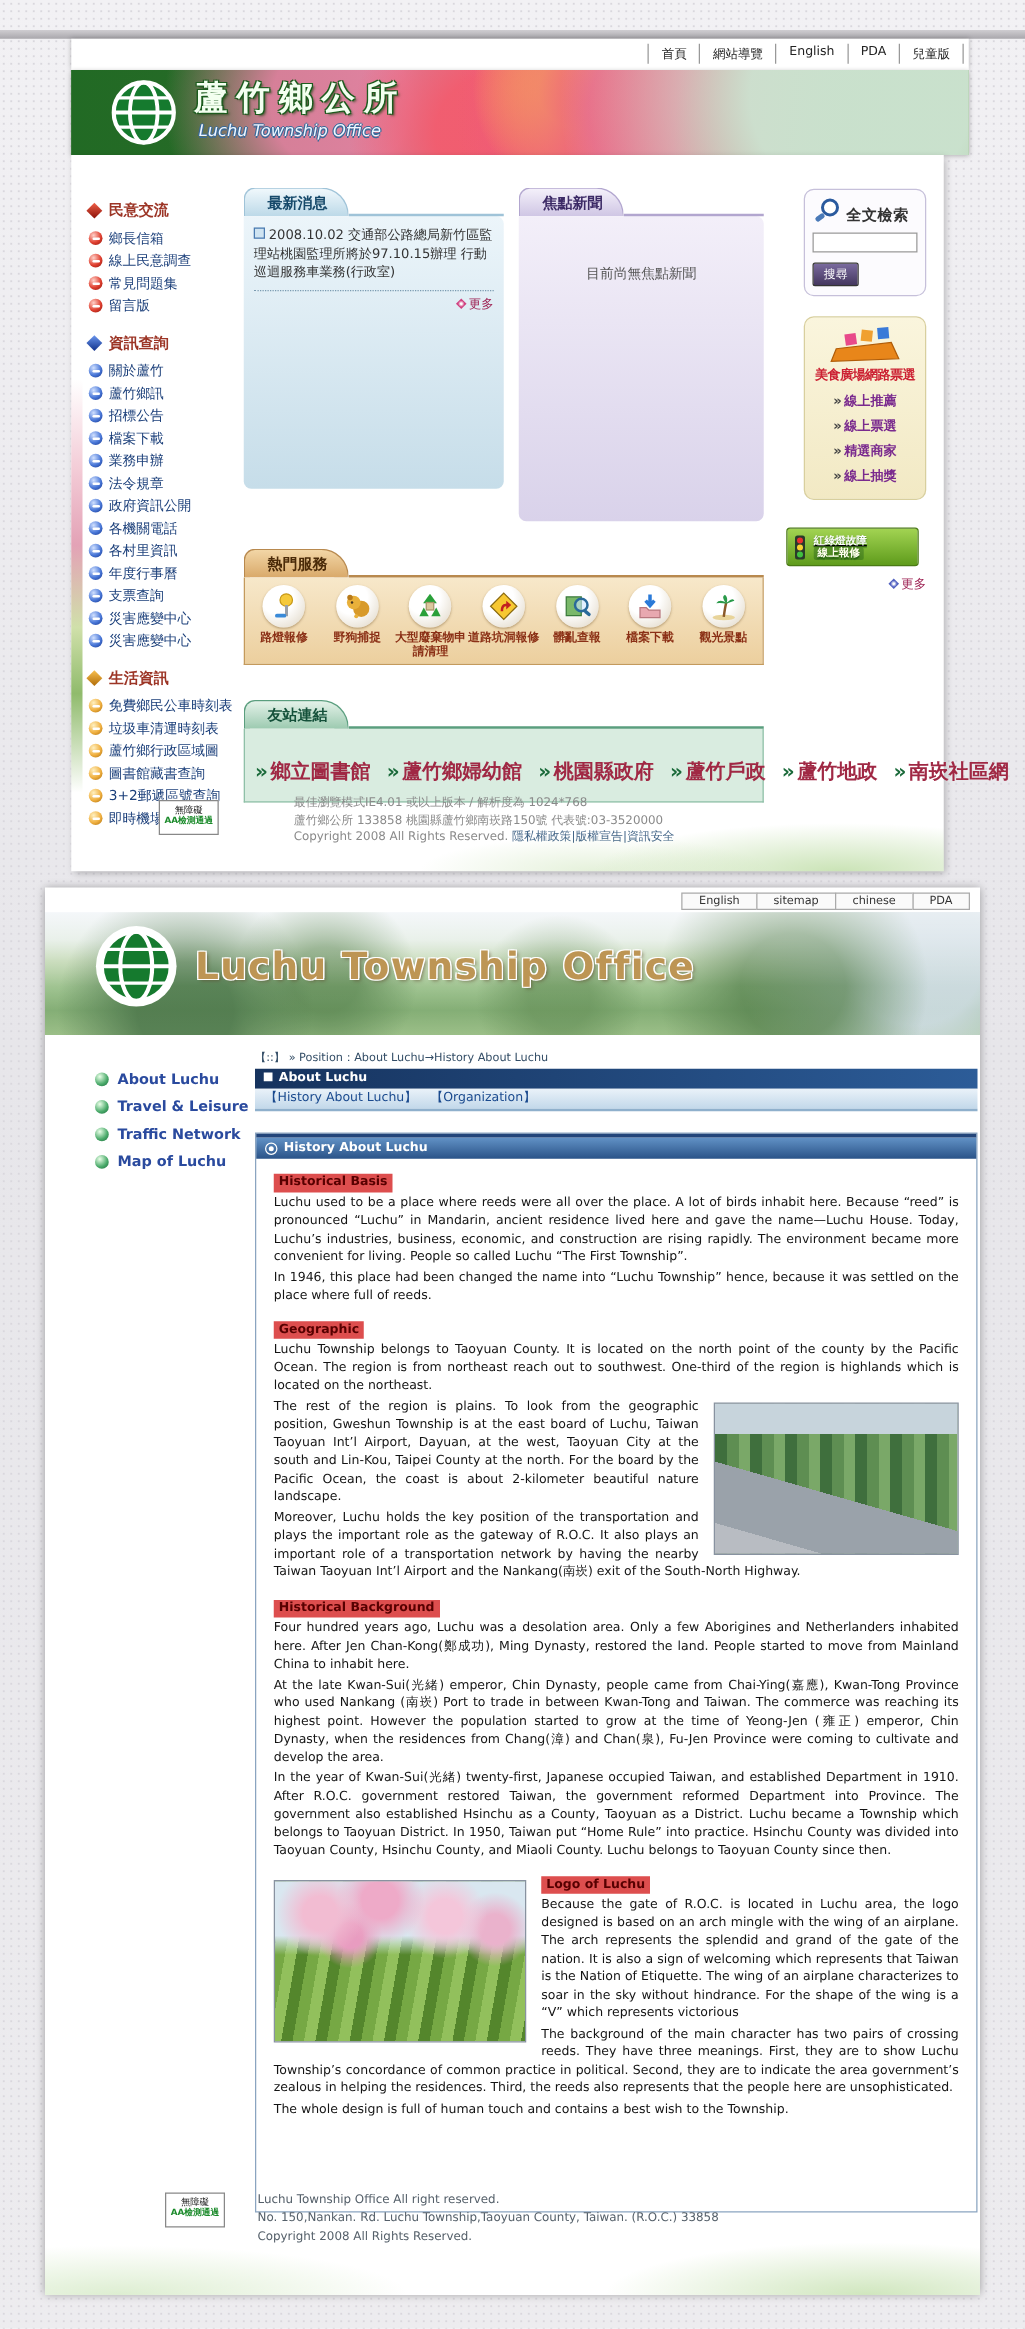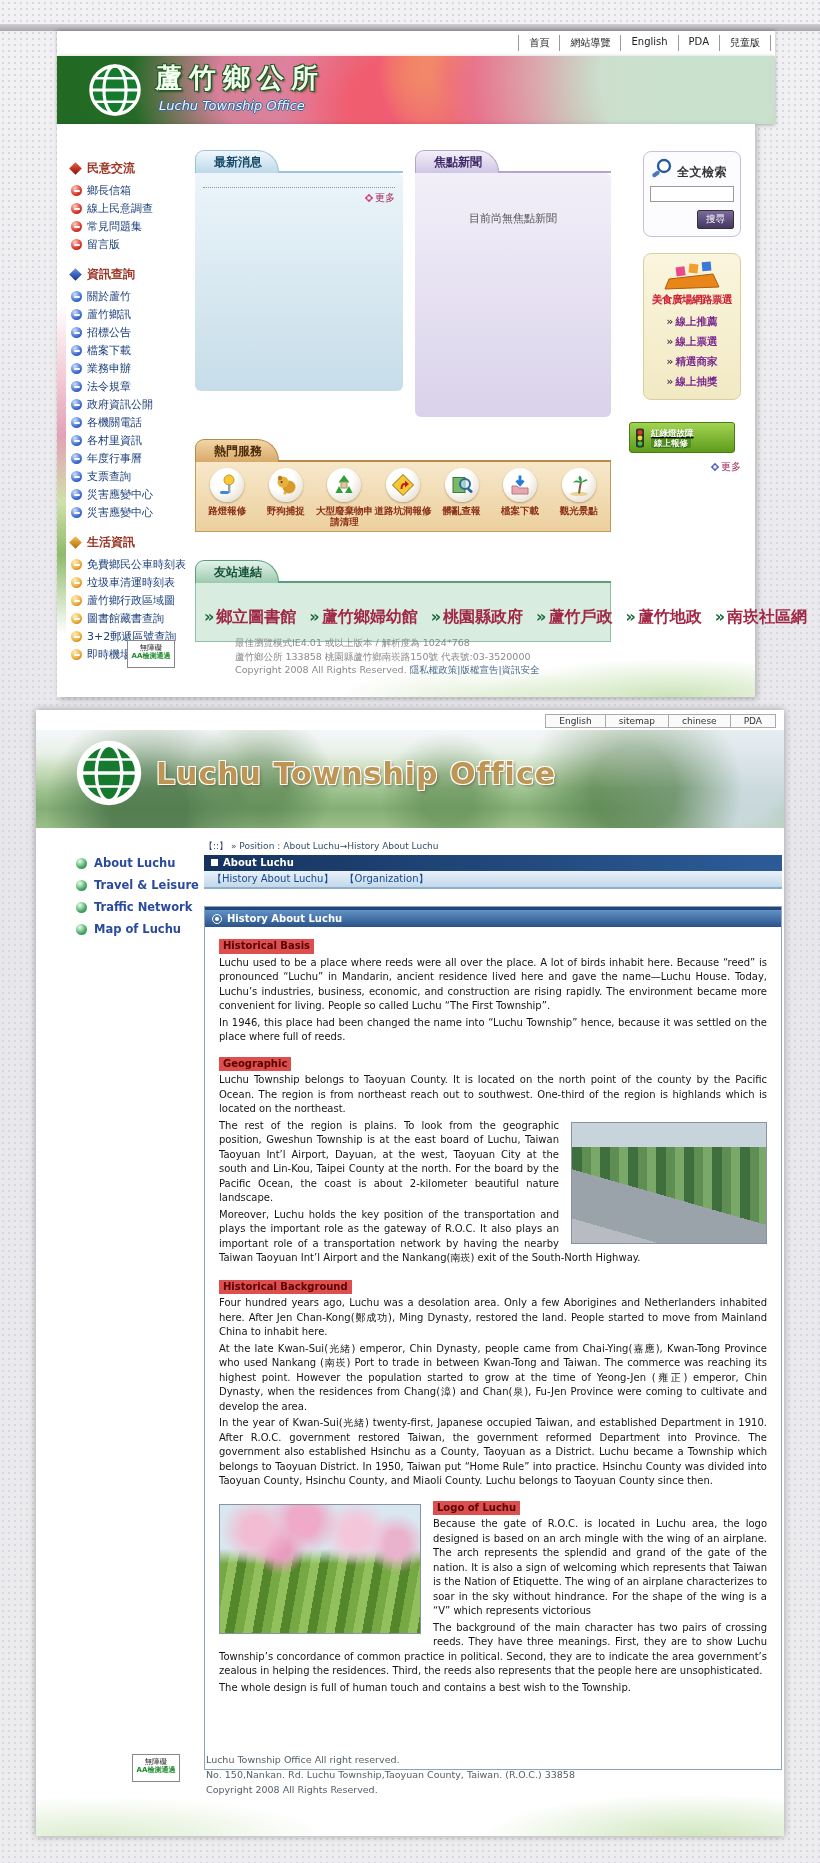--- a/index.html
+++ b/index.html
@@ -88,21 +88,21 @@
   .lbody{border:1px solid #8fc0a8;border-top:none;background:#d9ece0;height:34px;padding:24px 8px 0;display:flex;gap:13px;font-size:16px;font-weight:bold;}
   .lbody .li{cursor:pointer;white-space:nowrap;}
   .lar{color:#1a6a3a;margin-right:2px;}
   .lbody .lt{color:#a02844;}
   
   .r1{position:absolute;left:586px;top:27px;width:98px;}
   .sbox{border:1px solid #c6c0da;border-radius:8px;background:#fcfbfe;padding:5px 6px 7px;}
   .shead{display:flex;align-items:flex-end;gap:3px;}
   .stitle{font-size:12px;font-weight:bold;color:#333;letter-spacing:0.5px;}
   .sinput{width:100%;box-sizing:border-box;height:16px;border:1px solid #999;background:#fff;margin:5px 0 5px;}
-  .sbtnrow{text-align:right;}
+  .sbtnrow{text-align:left;}
   .sbtn{display:inline-block;background:linear-gradient(#7a6a9e,#44375f);color:#fff;font-size:9.5px;padding:2px 8px;border:1px solid #333;border-radius:2px;cursor:pointer;}
   .fbox{margin-top:16px;border:1px solid #d8cf9e;border-radius:8px;background:linear-gradient(#faf5dd,#f2e9c4);padding:6px 3px 8px;text-align:center;}
   .ftitle{color:#cc2233;font-weight:bold;font-size:10.5px;letter-spacing:-0.5px;margin:3px 0 4px;}
   .fbox .fi{font-size:10.5px;font-weight:bold;line-height:20px;cursor:pointer;}
   .fbox .fi .lar{color:#444;}
   .fbox .fi .ft{color:#7a2a8e;}
   .tbanner{margin:22px 0 0 -14px;width:100px;height:27px;display:flex;align-items:center;gap:3px;
     background:linear-gradient(#a2d352,#5f9c1c);border:1px solid #4a7a14;border-radius:3px;padding:1px 2px;cursor:pointer;text-decoration:underline;}
   .tb-t{font-size:8.5px;font-weight:bold;color:#fff;line-height:10px;text-shadow:0 1px 1px rgba(0,60,0,.6);}
   .tb-t .l2{display:inline-block;background:rgba(20,80,20,.35);border-radius:2px;padding:0 3px;color:#ffe;}
@@ -311,20 +311,21 @@
     </div>
 
     <div class="c1">
       <div class="row1">
         <div class="box news">
           <div class="tabrow">
               <div class="tab">最新消息</div>
               <div class="tabline"></div>
             </div>
           <div class="nbody">
+            <div class="nitem"><span class="nsq"></span><span class="ndate">2008.10.02</span> <span>交通部公路總局新竹區監理站桃園監理所將於97.10.15辦理 行動巡迴服務車業務(行政室)</span></div>
             <div class="dotline"></div>
             <div class="more">
                 <span class="mdia"></span>
                 <span>更多</span>
               </div>
           </div>
         </div>
         <div class="box focus">
           <div class="tabrow">
               <div class="tab">焦點新聞</div>

